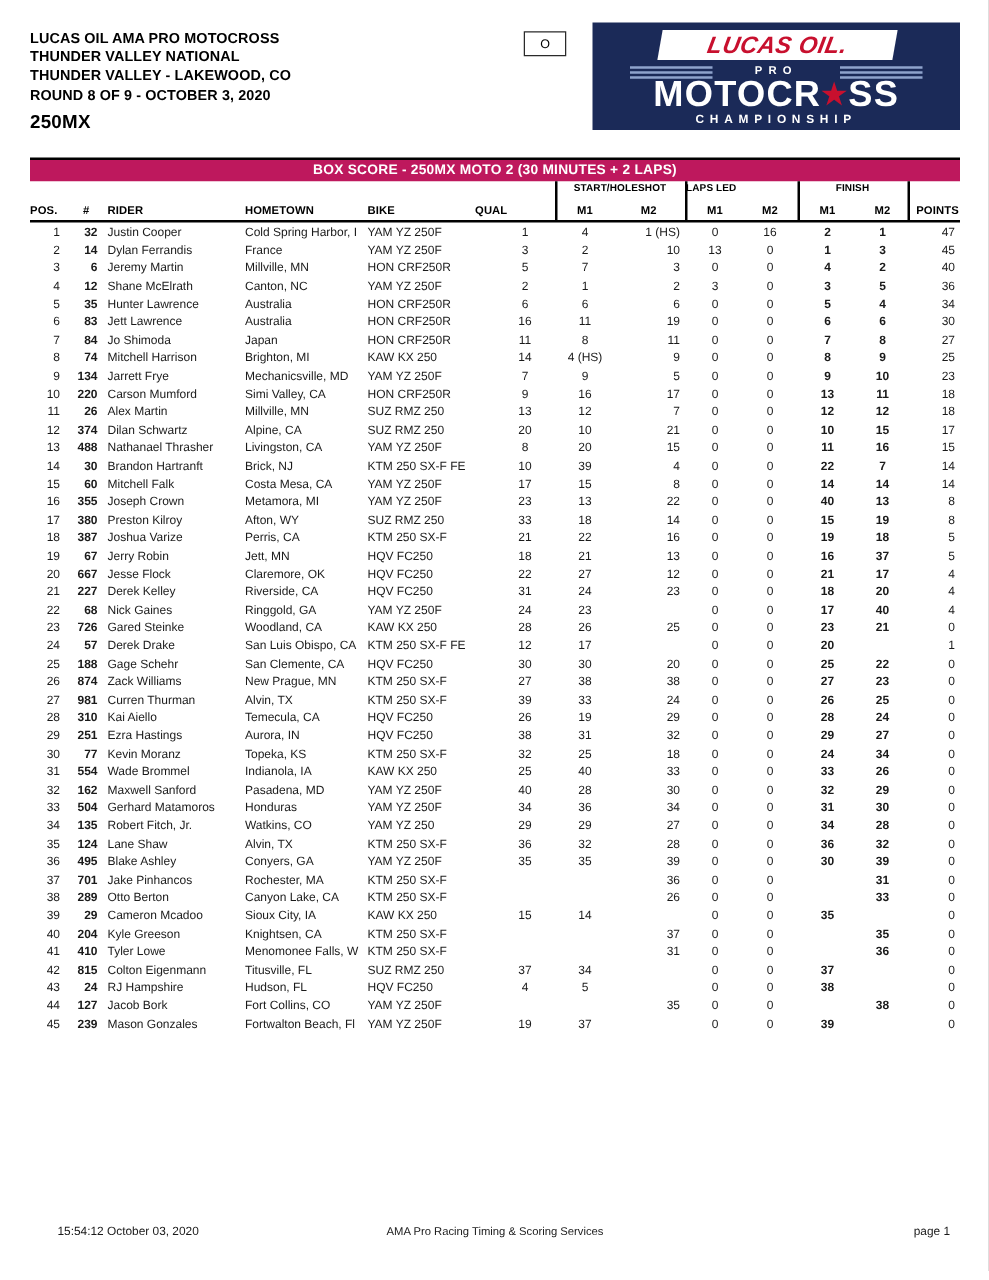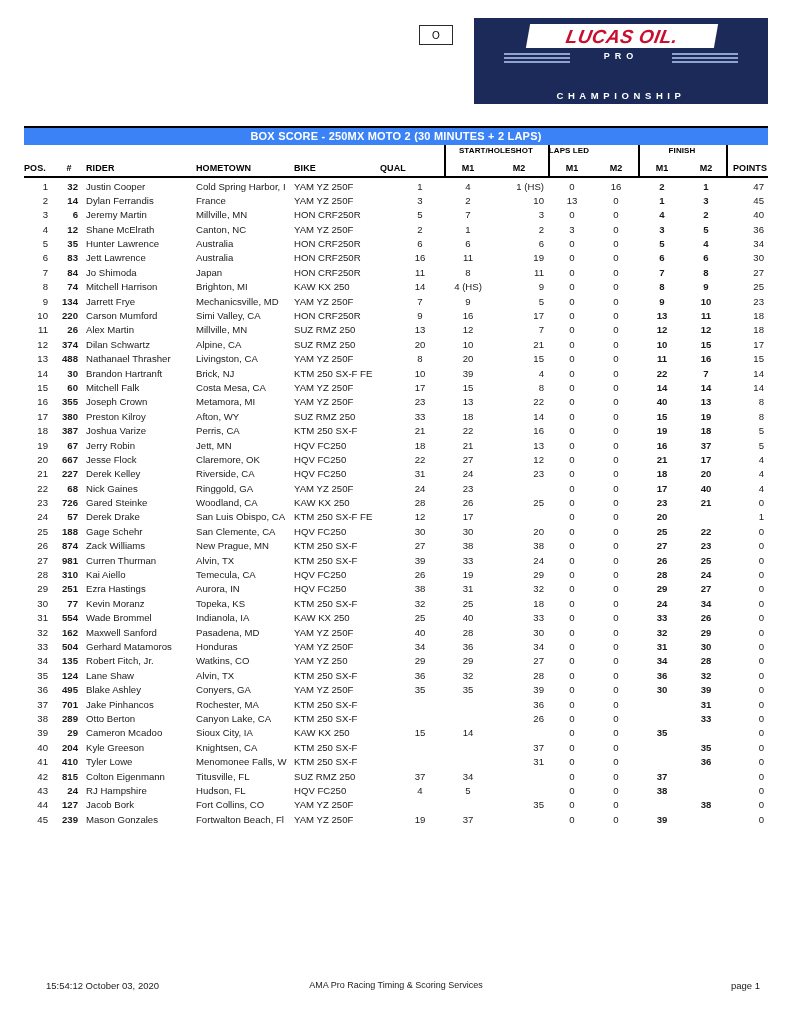--- a/index.html
+++ b/index.html
@@ -160,21 +160,21 @@
     left: 24px;
     top: 126px;
     width: 744px;
   }
   .rule-top {
     height: 2px;
     background: #000;
     width: 744px;
   }
   .box-title {
-    background: #3b82f6;
+    background: #be185d;
     color: #fff;
     font-size: 11px;
     font-weight: bold;
     text-align: center;
     line-height: 17px;
     height: 17px;
     letter-spacing: 0.2px;
   }
   .group-head {
     position: relative;
@@ -267,37 +267,45 @@
   .footer .f-right {
     position: absolute; right: 8px; top: 0;
   }
 </style>
 </head>
 <body>
 
 <div class="page">
 
   <div class="header">
+    <div class="event-block">
+      <div>LUCAS OIL AMA PRO MOTOCROSS</div>
+      <div>THUNDER VALLEY NATIONAL</div>
+      <div>THUNDER VALLEY - LAKEWOOD, CO</div>
+      <div>ROUND 8 OF 9 - OCTOBER 3, 2020</div>
+      <div class="series-name">250MX</div>
+    </div>
 
     <div class="o-box">O</div>
 
     <div class="logo">
       <div class="logo-inner">
         <div class="logo-lucas-plate">
           <span class="logo-lucas-text">LUCAS OIL.</span>
         </div>
         <div class="logo-pro-row">
           <span class="logo-bar l1"></span>
           <span class="logo-bar l2"></span>
           <span class="logo-bar l3"></span>
           <span class="logo-bar r1"></span>
           <span class="logo-bar r2"></span>
           <span class="logo-bar r3"></span>
           <span class="logo-pro-text">PRO</span>
         </div>
+        <div class="logo-moto"><span>MOTOCR</span><span class="logo-star">★</span><span>SS</span></div>
         <div class="logo-champ">CHAMPIONSHIP</div>
       </div>
     </div>
   </div>
 
   <div class="table-wrap">
     <div class="rule-top"></div>
     <div class="box-title">BOX SCORE - 250MX MOTO 2 (30 MINUTES + 2 LAPS)</div>
 
     <div class="group-head">

